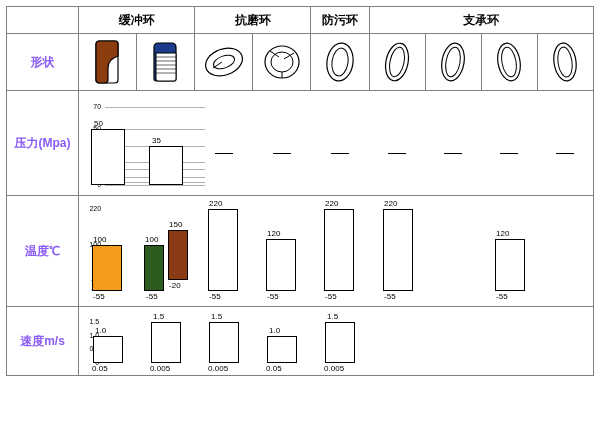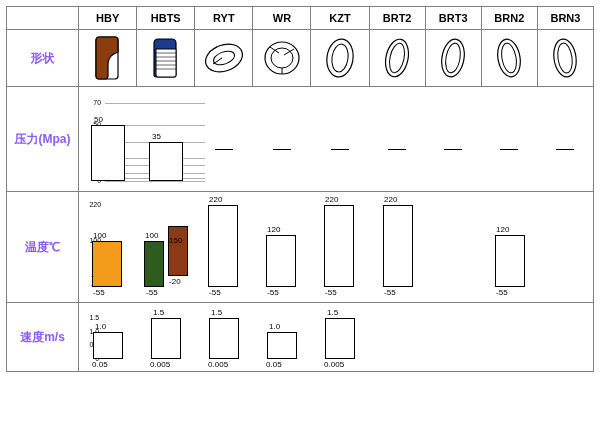--- a/index.html
+++ b/index.html
@@ -32,33 +32,28 @@
     <col style="width:58px">
         <col style="width:58px">
         <col style="width:58px">
     <col style="width:56px">
         <col style="width:56px">
         <col style="width:56px">
         <col style="width:56px">
   </colgroup>
 
   <tbody>
-
-  <tr>
-    <td class="codehdr"></td>
-    <td class="codehdr">HBY</td>
-    <td class="codehdr">HBTS</td>
-    <td class="codehdr">RYT</td>
-    <td class="codehdr">WR</td>
-    <td class="codehdr">KZT</td>
-    <td class="codehdr">BRT2</td>
-    <td class="codehdr">BRT3</td>
-    <td class="codehdr">BRN2</td>
-    <td class="codehdr">BRN3</td>
-  </tr>
+        <tr>
+    <td class="grouphdr"></td>
+    <td class="grouphdr" colspan="2">缓冲环</td>
+    <td class="grouphdr" colspan="2">抗磨环</td>
+    <td class="grouphdr">防污环</td>
+    <td class="grouphdr" colspan="4">支承环</td>
+  </tr>
+
 
   <tr class="shape-row">
     <td class="rowlabel">形状</td>
     <td>
       <div class="shapeholder">
         <svg width="30" height="46" viewBox="0 0 30 46">
           <path d="M6 2 h16 a3 3 0 0 1 3 3 v36 a3 3 0 0 1 -3 3 h-16 a3 3 0 0 1 -3 -3 v-36 a3 3 0 0 1 3 -3 z" fill="#ffffff" stroke="#000" stroke-width="1.2"></path>
           <path d="M6 2 h16 a3 3 0 0 1 3 3 v12 c-6 2 -10 6 -10 12 v12 a3 3 0 0 1 -3 3 h-6 a3 3 0 0 1 -3 -3 v-36 a3 3 0 0 1 3 -3 z" fill="#8c3d10" stroke="#000" stroke-width="1.2"></path>
         </svg>
       </div>
@@ -179,21 +174,21 @@
               <div class="axislbl" style="left: 0px; top: 56.4138px; width: 22px; text-align: right;">60</div>
               <div class="axislbl" style="left: 0px; top: 50.4828px; width: 22px; text-align: right;">80</div>
               <div class="axislbl" style="left: 0px; top: 44.5517px; width: 22px; text-align: right;">100</div>
               <div class="axislbl" style="left: 0px; top: 8.96552px; width: 22px; text-align: right;">220</div>
               <div class="bar" style="left: 13px; width: 30px; top: 48.5517px; height: 45.9655px; background: rgb(245, 155, 28);"></div>
               <div class="barlabel" style="left: 14px; top: 38.5517px;">100</div>
               <div class="barlabel" style="left: 14px; top: 95.5172px;">-55</div>
               <div class="bar" style="left: 65px; width: 20px; top: 48.5517px; height: 45.9655px; background: rgb(44, 92, 30);"></div>
               <div class="barlabel" style="left: 66px; top: 38.5517px;">100</div>
               <div class="bar" style="left: 89px; width: 20px; top: 33.7241px; height: 50.4138px; background: rgb(139, 58, 22);"></div>
-              <div class="barlabel" style="left: 90px; top: 23.7241px; margin-top: 20px;">150</div>
+              <div class="barlabel" style="left: 90px; top: 23.7241px;">150</div>
               <div class="barlabel" style="left: 90px; top: 85.1379px;">-20</div>
               <div class="bar" style="left: 129px; width: 30px; top: 12.9655px; height: 81.5517px; background: rgb(255, 255, 255);"></div>
               <div class="barlabel" style="left: 130px; top: 2.96552px;">220</div>
               <div class="barlabel" style="left: 130px; top: 95.5172px;">-55</div>
               <div class="bar" style="left: 187px; width: 30px; top: 42.6207px; height: 51.8966px; background: rgb(255, 255, 255);"></div>
               <div class="barlabel" style="left: 188px; top: 32.6207px;">120</div>
               <div class="barlabel" style="left: 188px; top: 95.5172px;">-55</div>
               <div class="bar" style="left: 245px; width: 30px; top: 12.9655px; height: 81.5517px; background: rgb(255, 255, 255);"></div>
               <div class="barlabel" style="left: 246px; top: 2.96552px;">220</div>
               <div class="barlabel" style="left: 246px; top: 95.5172px;">-55</div>

